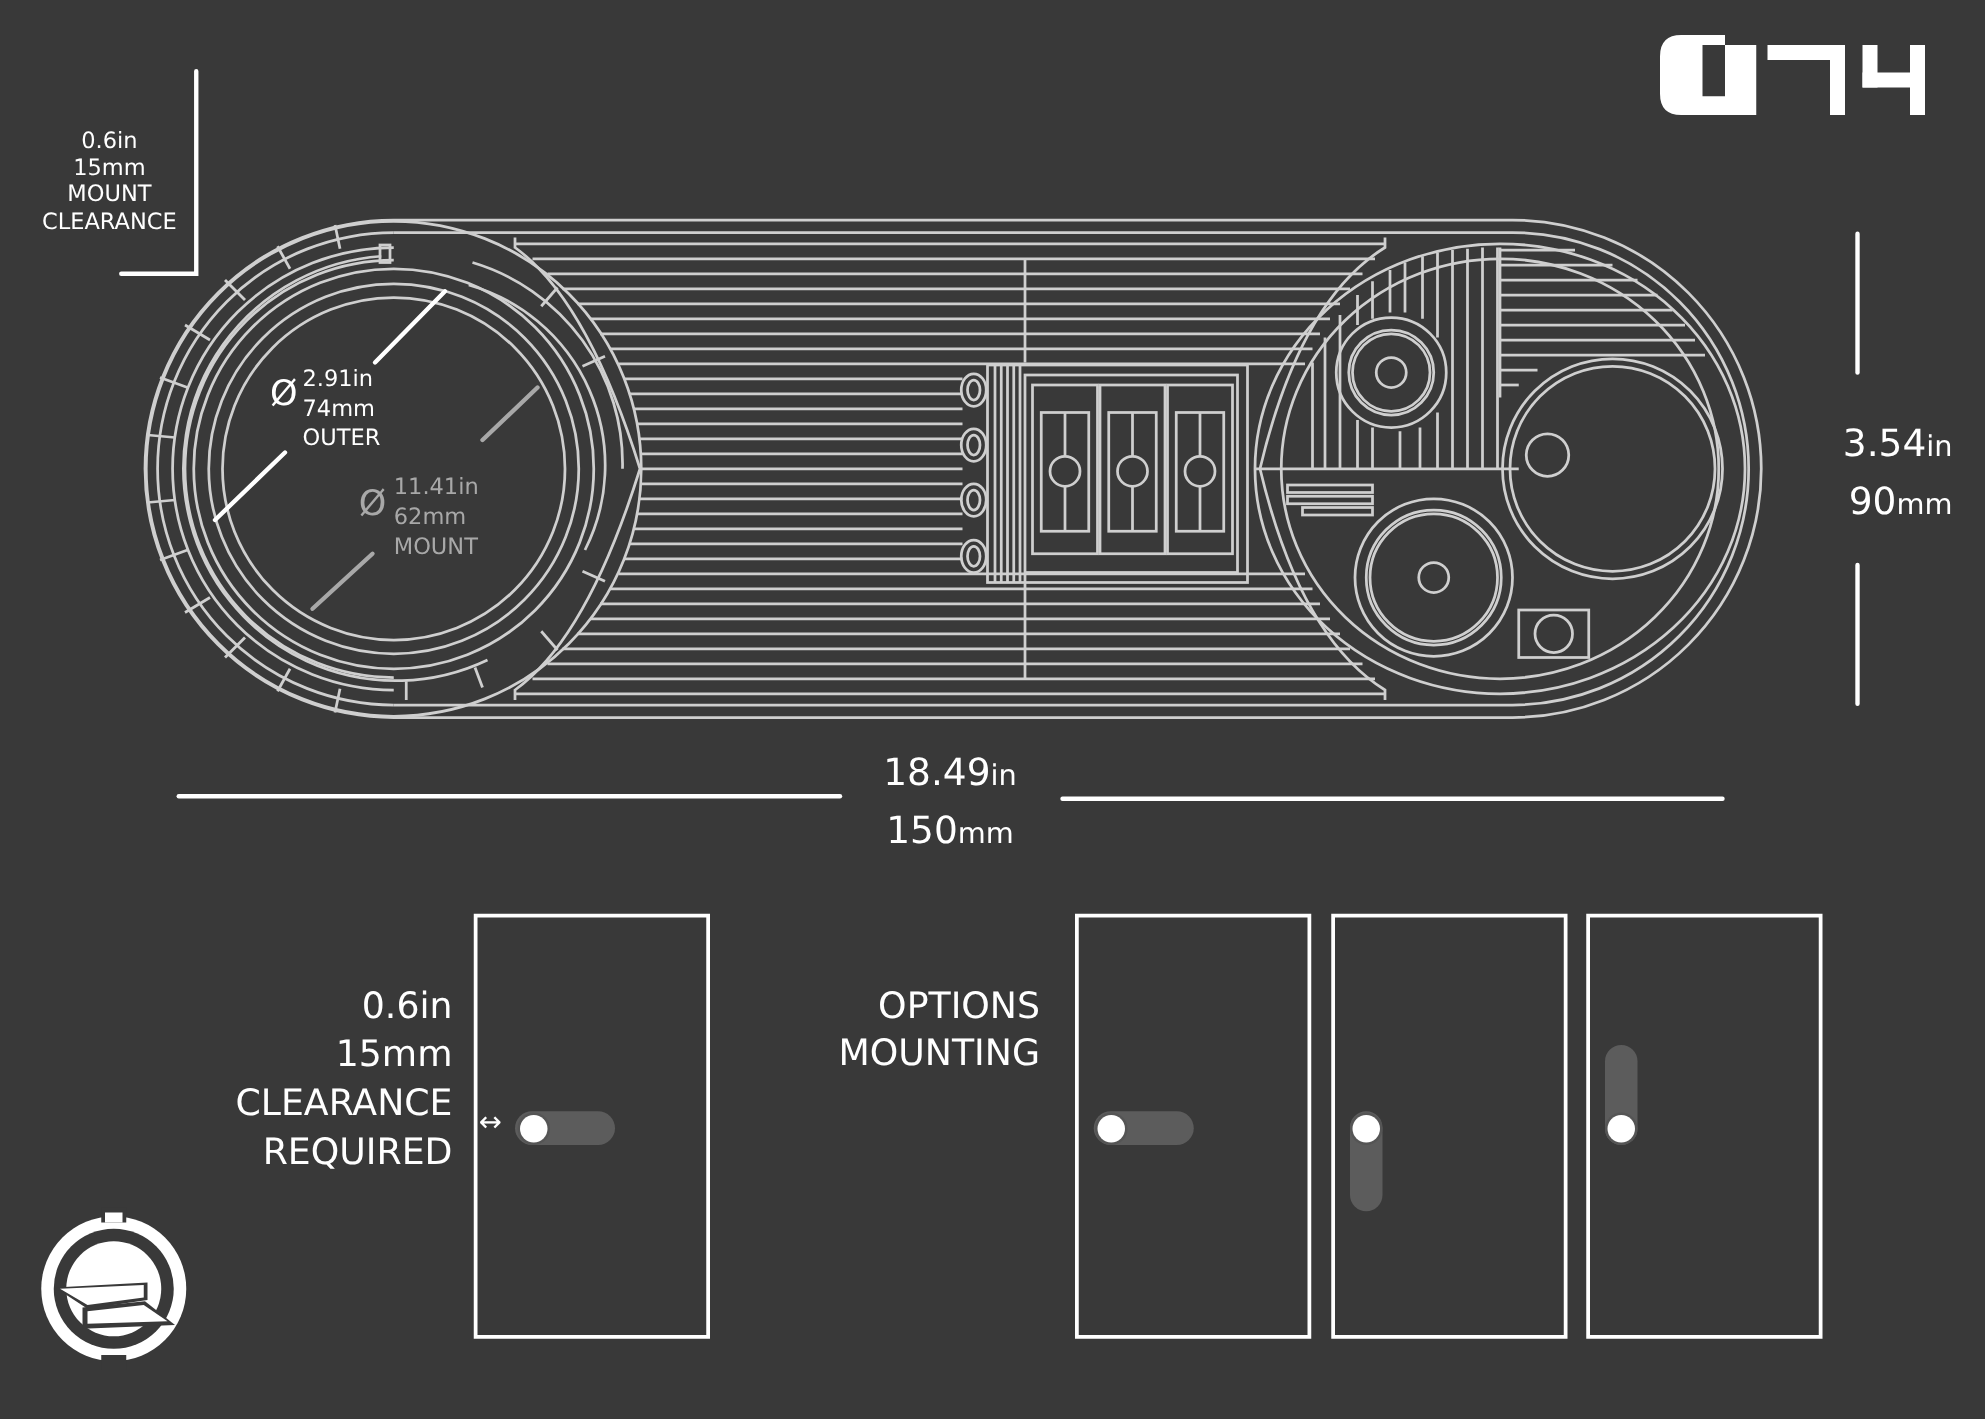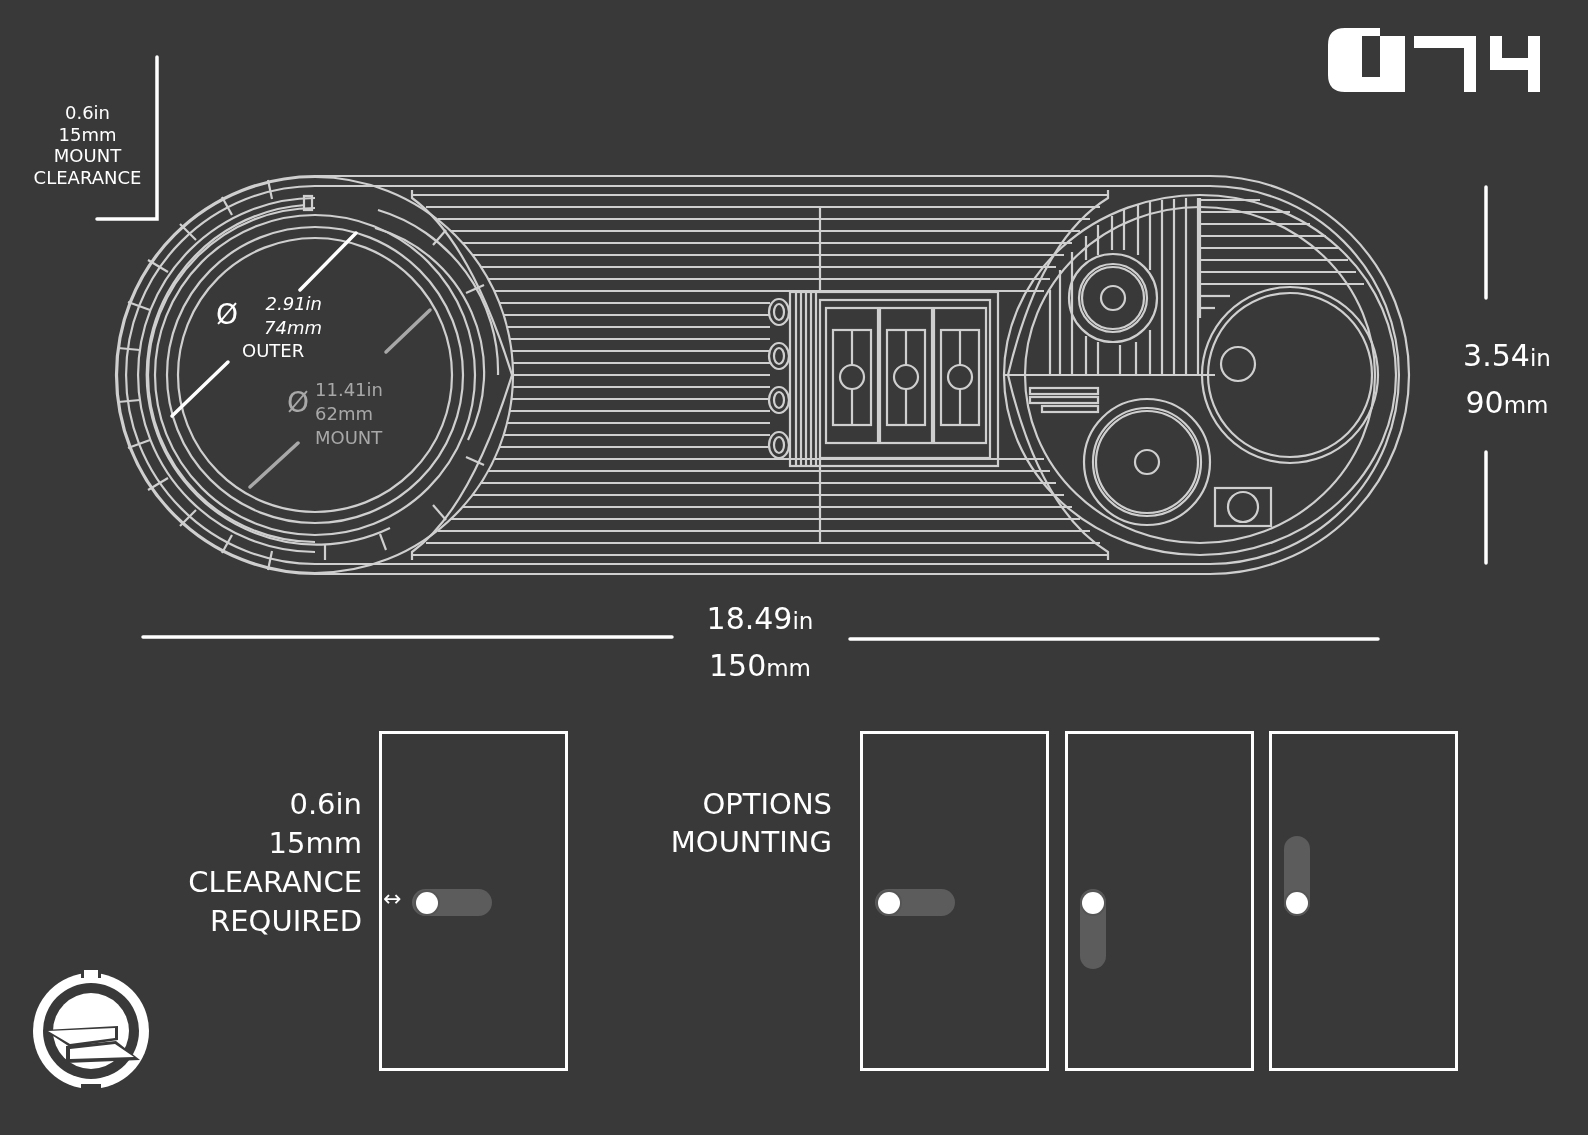--- a/index.html
+++ b/index.html
@@ -223,36 +223,36 @@
 
   <line class="stkw" x1="1486" y1="187" x2="1486" y2="298"></line>
   <line class="stkw" x1="1486" y1="452" x2="1486" y2="563"></line>
 
   <line class="stkw" x1="143" y1="637" x2="672" y2="637"></line>
   <line class="stkw" x1="850" y1="639" x2="1378" y2="639"></line>
 </svg>
 
 <div class="abs" style="left:216px;top:292px;">
   <span class="abs" style="left:0;top:6px;font-size:28px;">Ø</span>
-  <div class="abs lbl lbl-sm" style="left:36px;top:0;width:70px;text-align:right;line-height:24px;font-style:italic;">
+  <div class="abs lbl lbl-sm" style="left:26px;top:0;width:70px;text-align:left;line-height:24px;">
     <div>2.91in</div>
     <div>74mm</div>
   </div>
   <div class="abs lbl lbl-sm" style="left:26px;top:48px;">OUTER</div>
 </div>
 <div class="abs" style="left:287px;top:378px;color:#a8a8a8;">
   <span class="abs" style="left:0;top:8px;font-size:28px;color:#a8a8a8;">Ø</span>
   <div class="abs lbl lbl-sm" style="left:28px;top:0;width:80px;text-align:left;line-height:24px;color:#a8a8a8;">
     <div>11.41in</div>
     <div>62mm</div>
     <div>MOUNT</div>
   </div>
 </div>
 
-<div class="abs lbl" style="left:1452px;top:335px;width:110px;line-height:42px;text-align:center;">
+<div class="abs lbl" style="left:1452px;top:335px;width:110px;line-height:42px;text-align:right;">
   <div><span class="lbl-md">3.54</span><span class="unit">in</span></div>
   <div><span class="lbl-md">90</span><span class="unit">mm</span></div>
 </div>
 
 <div class="abs lbl" style="left:690px;top:598px;width:140px;line-height:42px;">
   <div><span class="lbl-md">18.49</span><span class="unit">in</span></div>
   <div><span class="lbl-md">150</span><span class="unit">mm</span></div>
 </div>
 
 <div class="abs lbl lbl-lg right" style="left:150px;top:785px;width:212px;line-height:39px;">

